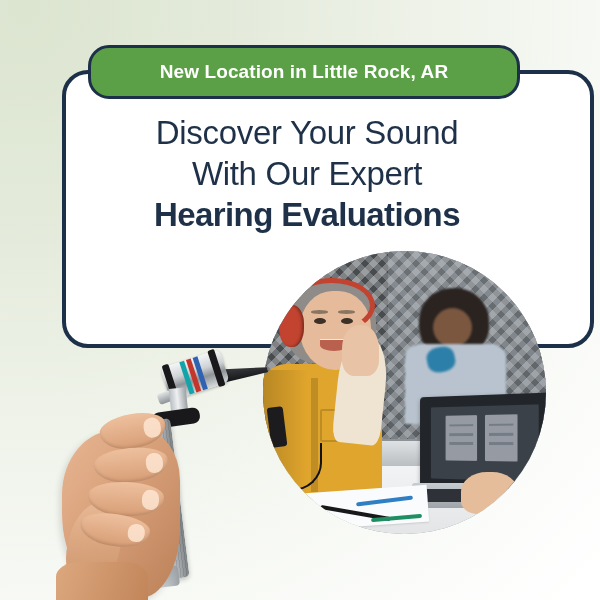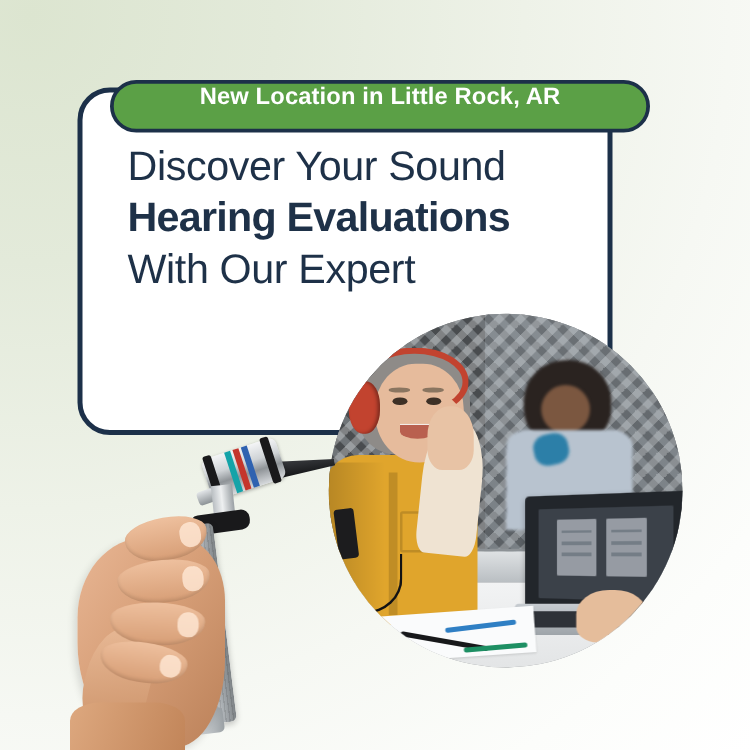--- a/index.html
+++ b/index.html
@@ -21,27 +21,28 @@
     overflow: hidden;
     background:
       radial-gradient(circle at 4% 2%, #dce5d0 0%, #e3eada 24%, #eef2e8 48%, #f6f8f3 68%, #fcfdfb 86%, #ffffff 100%);
   }
 
   
   .promo-card {
     position: absolute;
     left: 62px;
     top: 70px;
-    width: 428px;
+    width: 532px;
     height: 278px;
     box-sizing: border-box;
     background: #ffffff;
     border: 4px solid #1c3049;
     border-radius: 26px;
     z-index: 3;
+    text-align: center;
   }
 
   .headline {
     position: absolute;
     left: 36px;
     top: 38px;
     width: 410px;
     color: #1e3148;
     line-height: 41px;
     letter-spacing: -0.3px;
@@ -56,30 +57,29 @@
     font-weight: 700;
     letter-spacing: -0.6px;
   }
 
   
   .badge {
     position: absolute;
     left: 88px;
     top: 45px;
     width: 432px;
-    height: 42px;
+    height: 54px;
     box-sizing: border-box;
     background: #5ba046;
     border: 3px solid #1c3049;
     border-radius: 21px;
     z-index: 6;
     display: flex;
-    align-items: flex-start;
+    align-items: center;
     justify-content: center;
-    margin-top: 19px;
   }
   .badge-text {
     color: #ffffff;
     font-size: 19px;
     font-weight: 700;
     letter-spacing: 0.1px;
     white-space: nowrap;
   }
 
   
@@ -506,22 +506,22 @@
   }
 </style>
 </head>
 <body>
 
 <div id="ad-canvas">
 
   <div class="promo-card">
     <div class="headline">
       <span class="line">Discover Your Sound</span>
+      <span class="line">With Our Expert</span>
       <span class="line bold">Hearing Evaluations</span>
-      <span class="line">With Our Expert</span>
     </div>
   </div>
 
   <div class="badge">
     <span class="badge-text">New Location in Little Rock, AR</span>
   </div>
 
   <div class="photo-circle">
     <div class="photo-inner">
 

